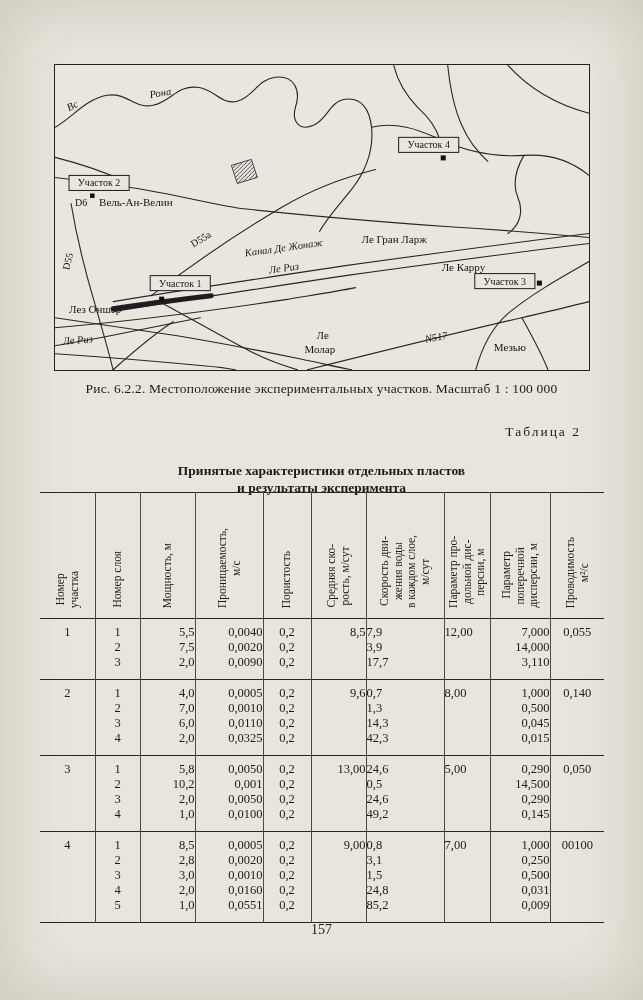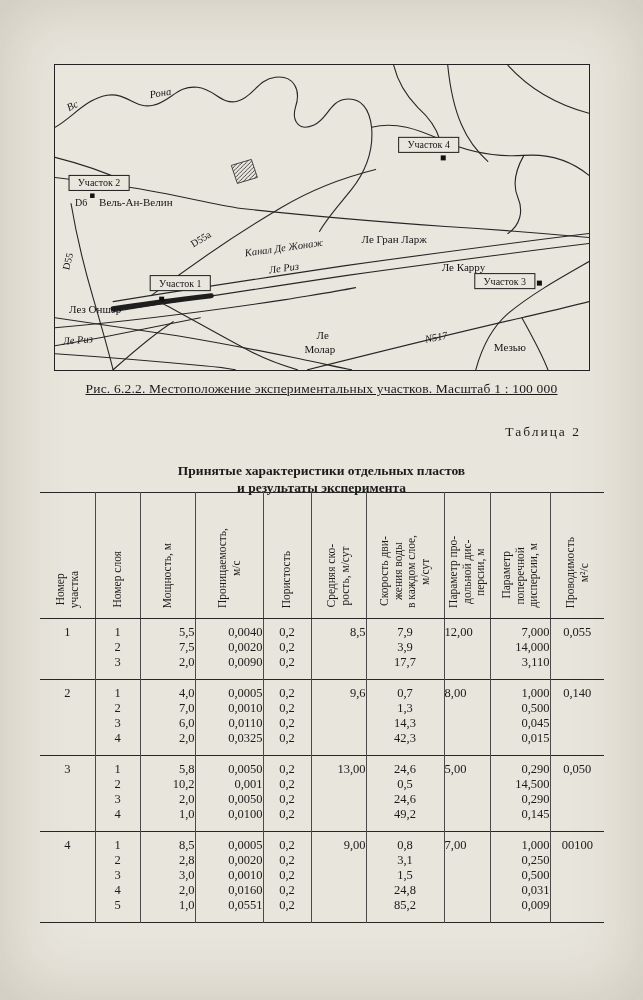--- a/index.html
+++ b/index.html
@@ -22,21 +22,21 @@
   .map-line { fill:none; stroke:#262626; stroke-width:1.1; stroke-linecap:round; }
   .map-line-thick { fill:none; stroke:#1e1e1e; stroke-width:5; stroke-linecap:round; }
   .site-box { fill:#e9e6de; stroke:#1c1c1c; stroke-width:1; }
   svg text { fill:#151515; font-family:"Liberation Serif","DejaVu Serif",serif; }
   .t-town { font-size:11px; }
   .t-road { font-size:10px; }
   .t-river { font-size:10.5px; font-style:italic; }
   .t-site { font-size:10px; }
   .caption {
     position:absolute; top:381px; left:20px; width:603px;
-    text-align:center; font-size:13.5px; letter-spacing:.2px;text-decoration:underline;
+    text-align:center; font-size:13.5px; letter-spacing:.2px;
   }
   .table-label {
     position:absolute; top:424px; right:62px;
     font-size:13.5px; letter-spacing:2px;margin-left:12px;
   }
   .table-title {
     position:absolute; top:462px; left:0; width:643px; text-align:center;
     font-weight:bold; font-size:13.5px; line-height:17px; white-space:pre-line;
   }
   .data-table {
@@ -57,21 +57,21 @@
   }
   .data-table td { border-right:1px solid #4a4a4a; line-height:15px; padding:0; }
   tr.group-start td { border-top:1px solid #262626; padding-top:6px; }
   tr.group-end td { padding-bottom:9px; }
   .c-site  { text-align:center; }
   .c-layer { text-align:center; }
   .c-thick { text-align:right; padding-right:16px; }
   .c-perm  { text-align:right; padding-right:18px; }
   .c-por   { text-align:center; }
   .c-avg   { text-align:right; padding-right:24px; }
-  .c-vel   { text-align:center; padding-right:34px; }
+  .c-vel   { text-align:left; padding-right:34px; }
   .c-long  { text-align:left; padding-right:5px; }
   .c-trans { text-align:right; padding-right:16px; }
   .c-cond  { text-align:center; padding-left:8px; }
   .page-number {
     position:absolute; top:922px; left:0; width:643px;
     text-align:center; font-size:14px;
   }
 </style>
 </head>
 <body>
@@ -399,14 +399,15 @@
           <td class="c-por">0,2</td>
           <td class="c-avg"></td>
           <td class="c-vel">85,2</td>
           <td class="c-long"></td>
           <td class="c-trans">0,009</td>
           <td class="c-cond"></td>
         </tr>
       </tbody>
   </table>
 
+  <div class="page-number">157</div>
 
 </div>
 
 </body></html>

